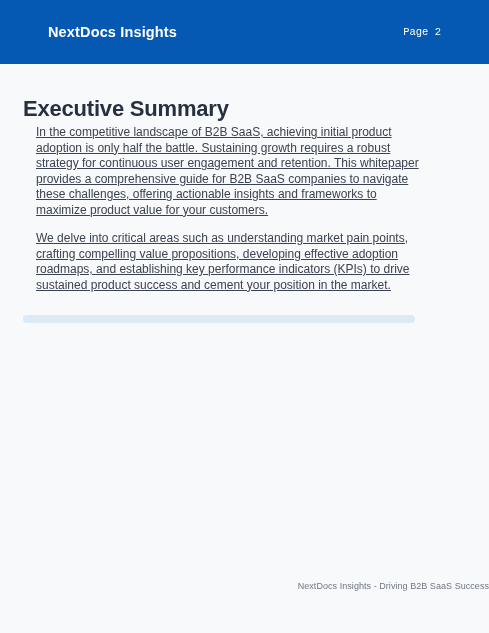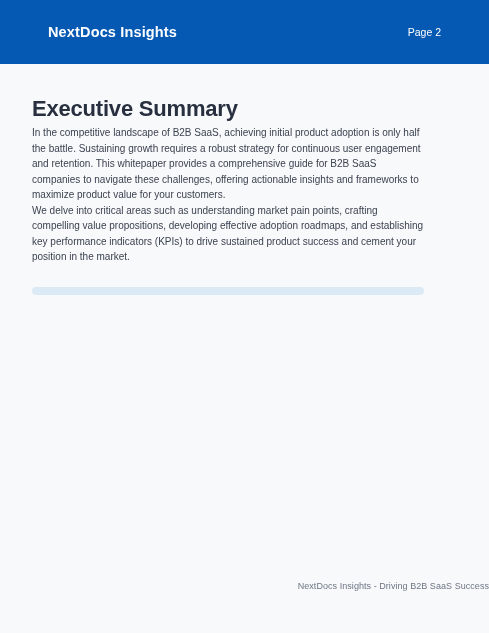--- a/index.html
+++ b/index.html
@@ -44,45 +44,47 @@
   }
   .header-page {
     position: absolute;
     right: 48px;
     top: 50%;
     transform: translateY(-50%);
     color: #ffffff;
     font-size: 10.5px;
     font-weight: normal;
     white-space: nowrap;
+    font-family: Liberation Mono, monospace;
   }
 
   
   .content {
     flex: 1 1 auto;
     position: relative;
-    padding: 0 32px;
+    padding: 0 23px;
     box-sizing: border-box;
   }
   .section-title {
     margin: 0;
     padding-top: 34px;
     color: #28303f;
     font-size: 22px;
     font-weight: bold;
     letter-spacing: -0.2px;
     line-height: 1.0;
   }
   .body-paragraph {
-    margin: 0;
+    margin: 13px;
     color: #3b4250;
-    font-size: 10px;
+    font-size: 12px;
     line-height: 15.5px;
     text-align: left;
     max-width: 394px;
+    text-decoration: underline;
   }
   .body-paragraph.first {
     margin-top: 5px;
   }
   .divider-bar {
     margin-top: 22px;
     width: 392px;
     height: 8px;
     background: #dbeaf5;
     border-radius: 4px;

